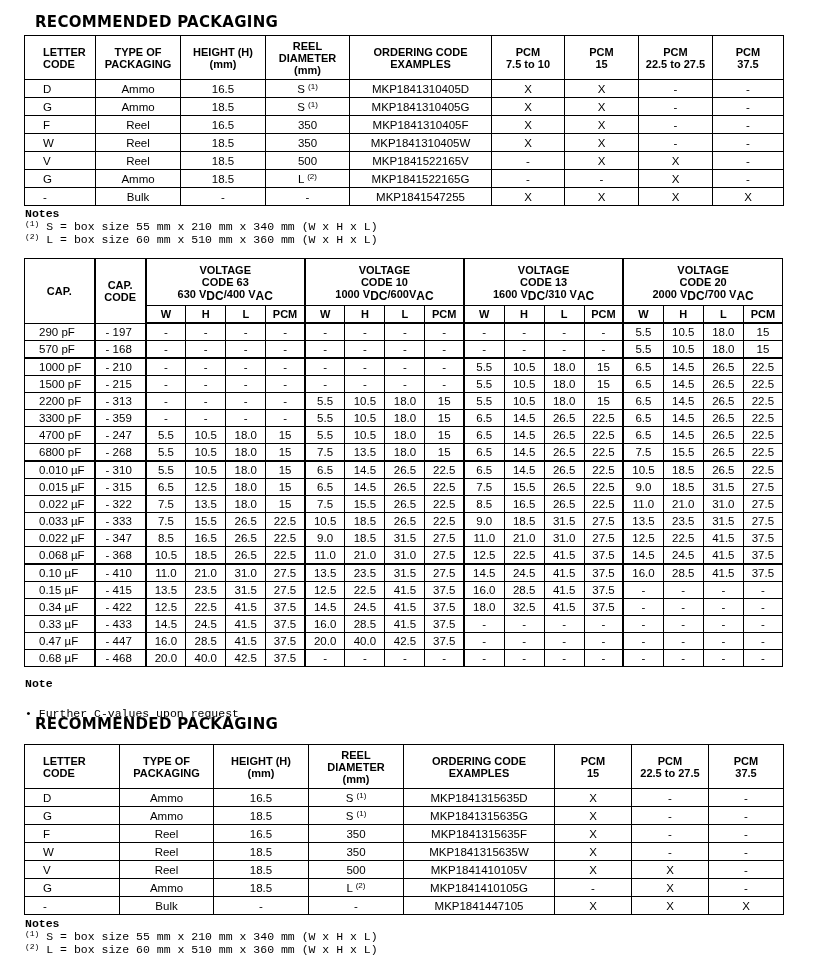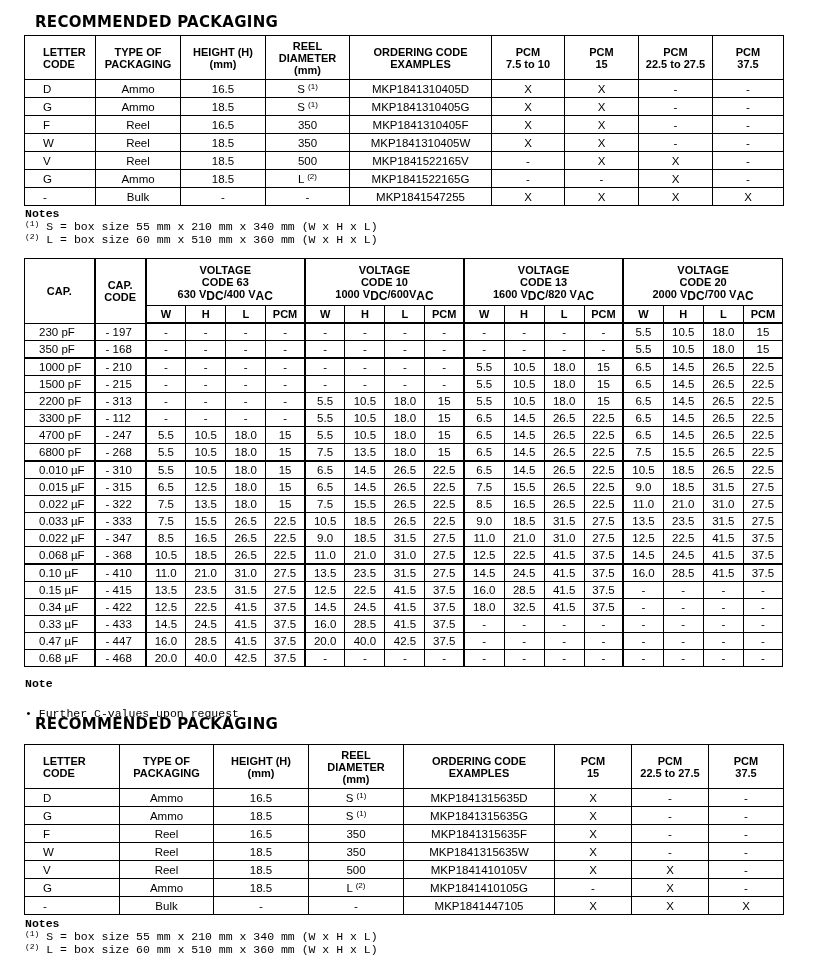--- a/index.html
+++ b/index.html
@@ -176,21 +176,21 @@
           <div><span>630 V</span><sub>DC</sub><span>/400 V</span><sub>AC</sub></div>
         </th>
         <th colspan="4" class="thick-r">
           <div>VOLTAGE</div>
           <div>CODE 10</div>
           <div><span>1000 V</span><sub>DC</sub><span>/600V</span><sub>AC</sub></div>
         </th>
         <th colspan="4" class="thick-r">
           <div>VOLTAGE</div>
           <div>CODE 13</div>
-          <div><span>1600 V</span><sub>DC</sub><span>/820 V</span><sub>AC</sub></div>
+          <div><span>1600 V</span><sub>DC</sub><span>/310 V</span><sub>AC</sub></div>
         </th>
         <th colspan="4" class="">
           <div>VOLTAGE</div>
           <div>CODE 20</div>
           <div><span>2000 V</span><sub>DC</sub><span>/700 V</span><sub>AC</sub></div>
         </th>
       </tr>
     <tr id="dim-head2" class="head2">
         <th>W</th>
         <th>H</th>
@@ -205,41 +205,41 @@
         <th>L</th>
         <th class="thick-r">PCM</th>
         <th>W</th>
         <th>H</th>
         <th>L</th>
         <th>PCM</th>
       </tr>
   </thead>
   <tbody id="dim-body">
       <tr>
-        <td class="cap thick-r">230 pF</td>
+        <td class="cap thick-r">290 pF</td>
         <td class="code thick-r">- 197</td>
         <td>-</td>
         <td>-</td>
         <td>-</td>
         <td class="thick-r">-</td>
         <td>-</td>
         <td>-</td>
         <td>-</td>
         <td class="thick-r">-</td>
         <td>-</td>
         <td>-</td>
         <td>-</td>
         <td class="thick-r">-</td>
         <td>5.5</td>
         <td>10.5</td>
         <td>18.0</td>
         <td>15</td>
       </tr>
       <tr class="thick-b">
-        <td class="cap thick-r">350 pF</td>
+        <td class="cap thick-r">570 pF</td>
         <td class="code thick-r">- 168</td>
         <td>-</td>
         <td>-</td>
         <td>-</td>
         <td class="thick-r">-</td>
         <td>-</td>
         <td>-</td>
         <td>-</td>
         <td class="thick-r">-</td>
         <td>-</td>
@@ -306,21 +306,21 @@
         <td>10.5</td>
         <td>18.0</td>
         <td class="thick-r">15</td>
         <td>6.5</td>
         <td>14.5</td>
         <td>26.5</td>
         <td>22.5</td>
       </tr>
       <tr>
         <td class="cap thick-r">3300 pF</td>
-        <td class="code thick-r">- 112</td>
+        <td class="code thick-r">- 359</td>
         <td>-</td>
         <td>-</td>
         <td>-</td>
         <td class="thick-r">-</td>
         <td>5.5</td>
         <td>10.5</td>
         <td>18.0</td>
         <td class="thick-r">15</td>
         <td>6.5</td>
         <td>14.5</td>

